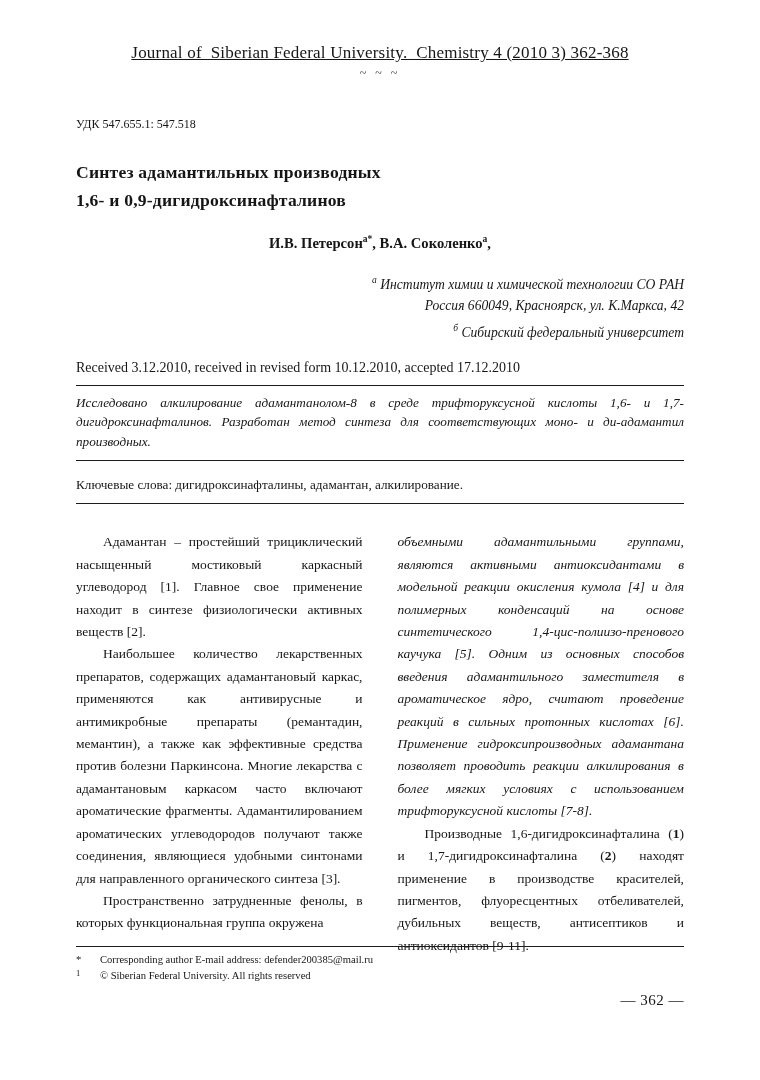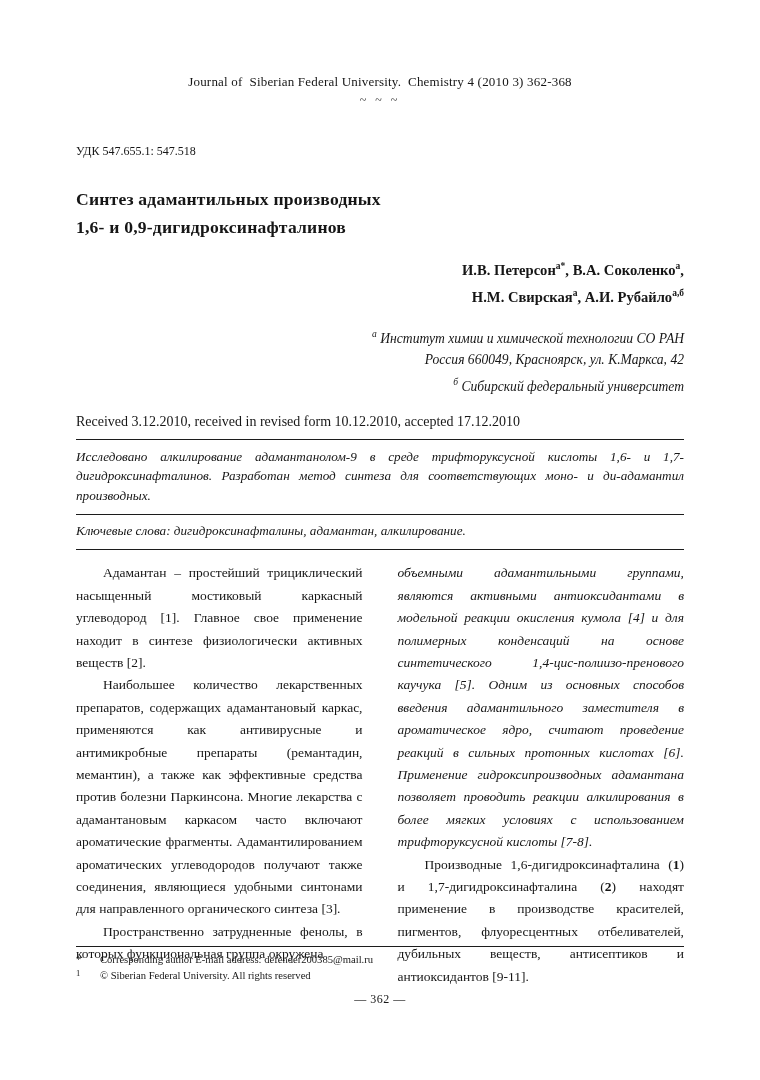--- a/index.html
+++ b/index.html
@@ -8,25 +8,26 @@
     width: 760px; height: 1080px;
     background: #ffffff;
     font-family: "Liberation Serif", serif;
     color: #161616;
     position: relative;
     overflow: hidden;
   }
   .content { padding: 0 76px; }
 
   .journal-line {
-    padding-top: 74px;
+    padding-top: 43px;
     text-align: center;
-    font-size: 13px;
+    font-size: 17px;
     letter-spacing: 0.2px;
     white-space: pre;
+    text-decoration: underline;
   }
   .ornament {
     text-align: center;
     font-size: 12px;
     letter-spacing: 3px;
     margin-top: 3px;
     color: #2a2a2a;
   }
 
   .udk { margin-top: 36px; font-size: 12px; }
@@ -35,21 +36,21 @@
     margin: 26px 0 8px 0;
     font-size: 17.6px;
     font-weight: bold;
     line-height: 28px;
     letter-spacing: 0.2px;
   }
   .title .title-line { display: block; }
 
   .authors {
     margin-top: 14px;
-    text-align: right;
+    text-align: center;
     font-weight: bold;
     font-size: 14.6px;
     line-height: 23px;
   }
   .authors sup { font-size: 9.5px; font-weight: bold; }
 
   .affiliations {
     margin-top: 14px;
     text-align: right;
     font-style: italic;
@@ -72,30 +73,29 @@
   }
 
   .abstract {
     margin: 7px 0 0 0;
     font-style: italic;
     font-size: 13.2px;
     line-height: 19.5px;
     text-align: justify;
   }
   .keywords {
-    margin: 6px 0 0 0;
-    font-style: italic;
+    margin: 14px 0 0 0;
     font-size: 13.2px;
     line-height: 19px;
   }
 
   .columns {
     display: flex;
     gap: 35px;
-    margin-top: 12px;
+    margin-top: 27px;
   }
   .column {
     flex: 1 1 0;
     font-size: 13.5px;
     line-height: 22.4px;
     text-align: justify;
     hyphens: auto;
     -webkit-hyphens: auto;
   }
   .body-para { margin: 0; text-indent: 27px; }
@@ -114,22 +114,22 @@
     height: 0;
   }
   .footnote {
     font-size: 10.6px;
     line-height: 15.5px;
     display: flex;
   }
   .fn-marker { flex: 0 0 24px; width: 24px; }
   .fn-marker.fn-sup { font-size: 8.5px; position: relative; top: -2px; }
   .page-number {
-    text-align: center;
-    font-size: 12px;
+    text-align: right;
+    font-size: 15px;
     margin-top: 9px;
     letter-spacing: 0.5px;
   }
 </style>
 </head>
 <body>
 
 <div class="page">
   <div class="content">
 
@@ -138,33 +138,32 @@
 
     <div class="udk">УДК 547.655.1: 547.518</div>
 
     <h1 class="title">
         <span class="title-line">Синтез адамантильных производных</span>
         <span class="title-line">1,6- и 0,9-дигидроксинафталинов</span>
       </h1>
 
     <div class="authors">
       <div class="authors-line"><span>И.В. Петерсон</span><sup>а*</sup><span>, В.А. Соколенко</span><sup>а</sup><span>,</span></div>
-      <div class="authors-line"><span>Н.М. Свирская</span><sup>а</sup><span>, А.И. Рубайло</span><sup>а,б</sup></div>
     </div>
 
     <div class="affiliations">
       <div class="aff-line"><sup>а</sup><span> Институт химии и химической технологии СО РАН</span></div>
       <div class="aff-line"><span>Россия 660049, Красноярск, ул. К.Маркса, 42</span></div>
       <div class="aff-line"><sup>б</sup><span> Сибирский федеральный университет</span></div>
     </div>
 
     <div class="received">Received 3.12.2010, received in revised form 10.12.2010, accepted 17.12.2010</div>
 
     <hr class="rule">
-    <p class="abstract">Исследовано алкилирование адамантанолом-9 в среде трифторуксусной кислоты 1,6- и 1,7-дигидроксинафталинов. Разработан метод синтеза для соответствующих моно- и ди-адамантил производных.</p>
+    <p class="abstract">Исследовано алкилирование адамантанолом-8 в среде трифторуксусной кислоты 1,6- и 1,7-дигидроксинафталинов. Разработан метод синтеза для соответствующих моно- и ди-адамантил производных.</p>
     <hr class="rule">
     <p class="keywords">Ключевые слова: дигидроксинафталины, адамантан, алкилирование.</p>
     <hr class="rule">
 
     <div class="columns">
       <div class="column">
           <p class="body-para"><span>Адамантан – простейший трициклический насыщенный мостиковый каркасный углеводород [1]. Главное свое применение находит в синтезе физиологически активных веществ [2].</span></p>
           <p class="body-para"><span>Наибольшее количество лекарственных препаратов, содержащих адамантановый каркас, применяются как антивирусные и антимикробные препараты (ремантадин, мемантин), а также как эффективные средства против болезни Паркинсона. Многие лекарства с адамантановым каркасом часто включают ароматические фрагменты. Адамантилированием ароматических углеводородов получают также соединения, являющиеся удобными синтонами для направленного органического синтеза [3].</span></p>
           <p class="body-para"><span>Пространственно затрудненные фенолы, в которых функциональная группа окружена</span></p>
         </div>

